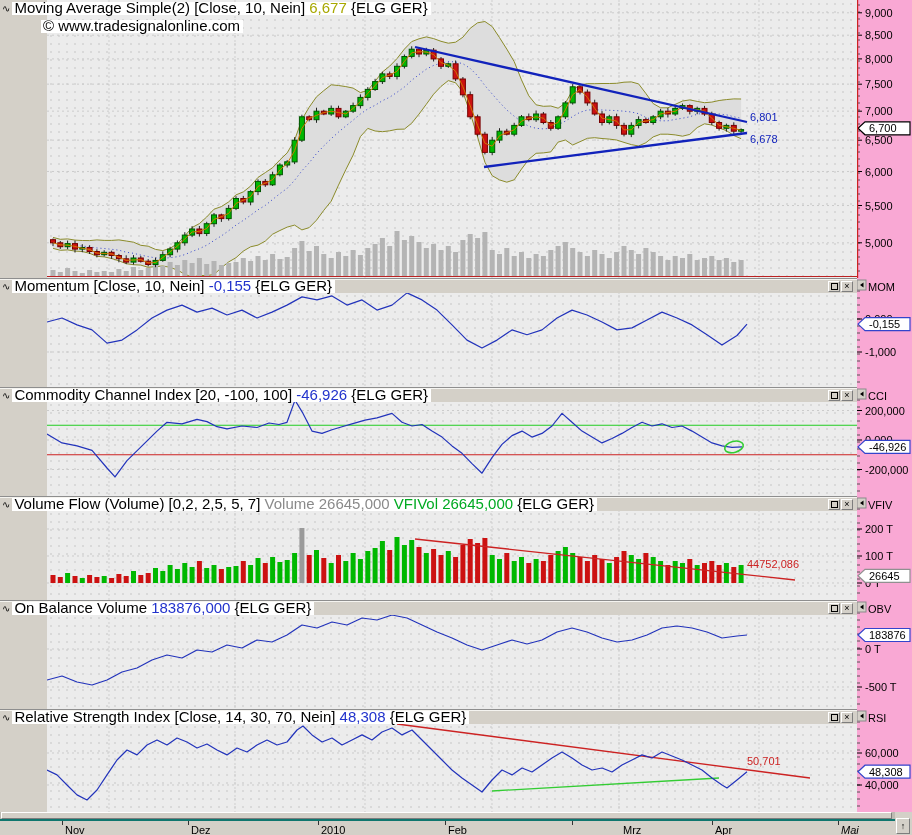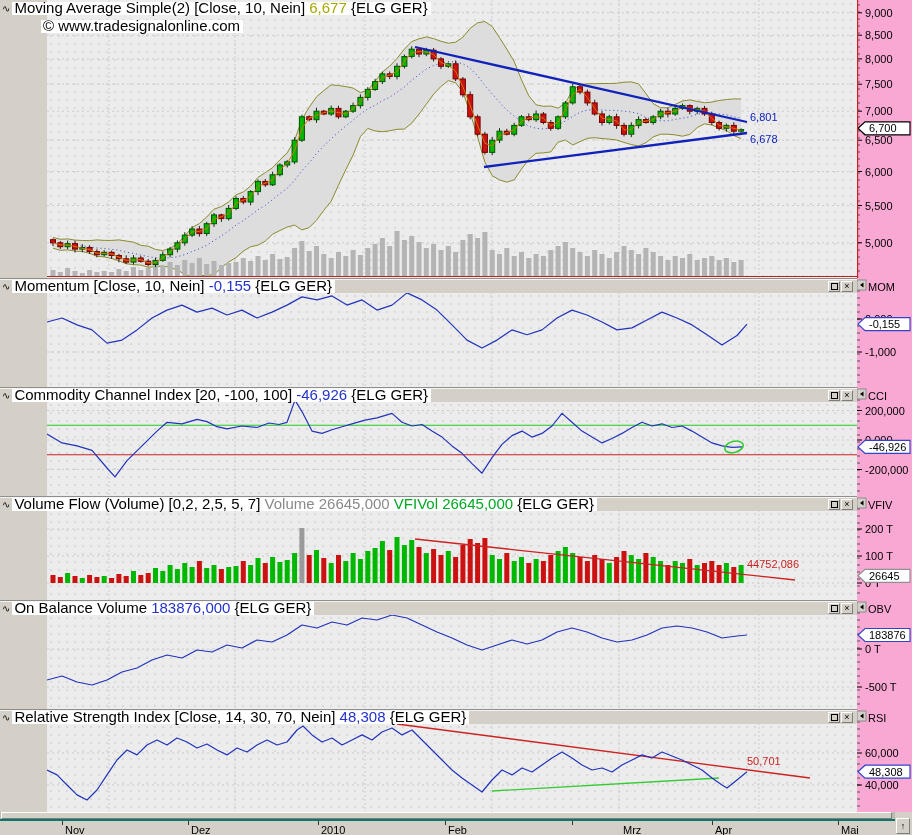--- a/index.html
+++ b/index.html
@@ -844,19 +844,19 @@
       <div class="month-label" style="left: 191px;">Dez</div>
       <div class="month-tick" style="left: 318px;"></div>
       <div class="month-label" style="left: 321px;">2010</div>
       <div class="month-tick" style="left: 445px;"></div>
       <div class="month-label" style="left: 448px;">Feb</div>
       <div class="month-tick" style="left: 572px;"></div>
       <div class="month-label" style="left: 575px; padding-left: 48px;">Mrz</div>
       <div class="month-tick" style="left: 712px;"></div>
       <div class="month-label" style="left: 715px;">Apr</div>
       <div class="month-tick" style="left: 838px;"></div>
-      <div class="month-label" style="left: 841px;">Mai</div>
+      <div class="month-label" style="left: 841px; font-style: italic;">Mai</div>
     </div>
   <div id="corner">
     <div id="up-btn"><span>↑</span></div>
   </div>
 
 </div>
 
 </body></html>

